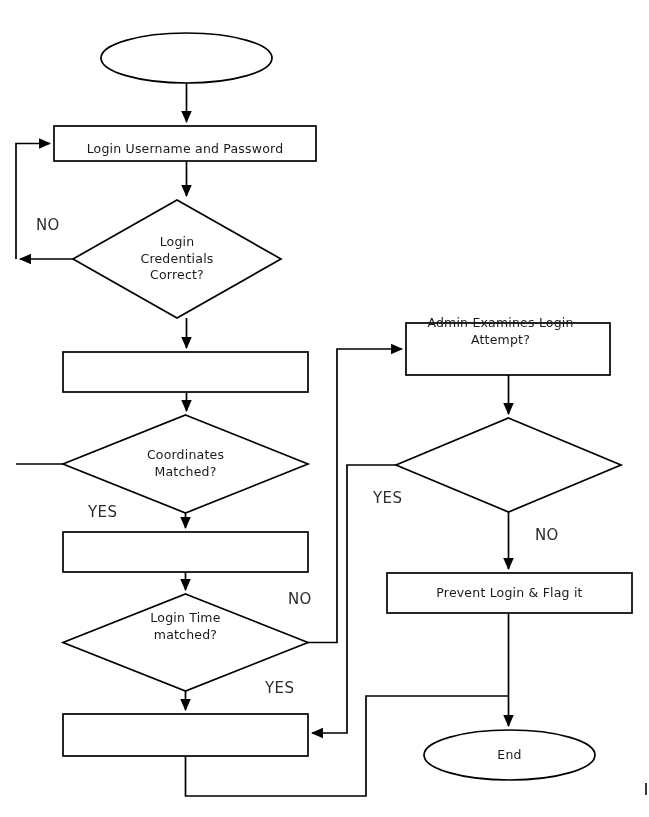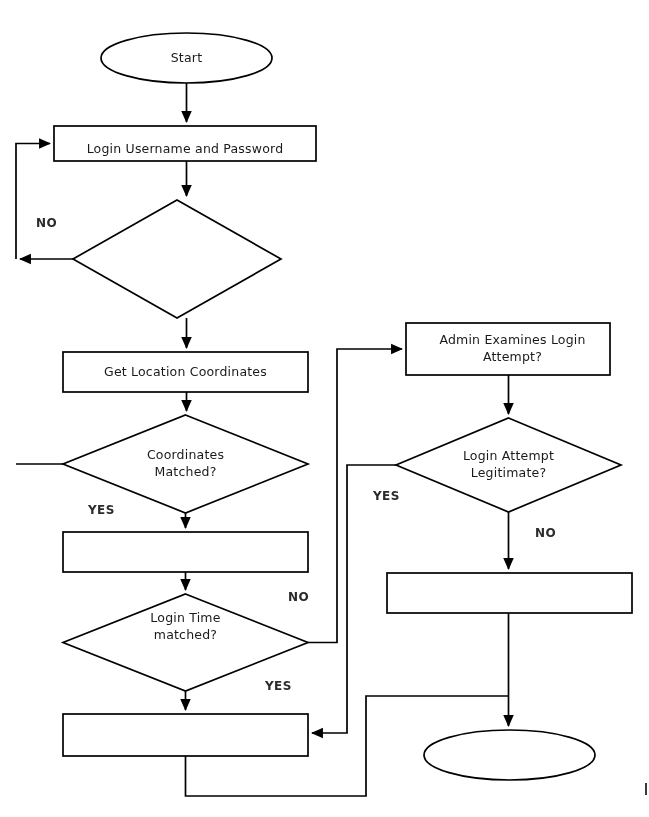--- a/index.html
+++ b/index.html
@@ -35,22 +35,22 @@
     font-size: 12.5px;
     line-height: 1.35;
     letter-spacing: 0.2px;
     pointer-events: none;
     white-space: pre-line;
   }
   .edge-label {
     position: absolute;
     color: #2b2b2b;
     font-family: "DejaVu Sans", sans-serif;
-    font-size: 12px;
-    font-weight: bold;
+    font-size: 15px;
+    font-weight: normal;
     letter-spacing: 0.4px;
     pointer-events: none;
   }
   .corner-mark {
     position: absolute;
     right: 2px;
     bottom: 22px;
     width: 2px;
     height: 12px;
     background: #3a3a3a;
@@ -121,42 +121,43 @@
 
       <path d="M 508.5 512 L 508.5 569" marker-end="url(#arrow)"></path>
 
       <path d="M 508.5 613 L 508.5 726" marker-end="url(#arrow)"></path>
 
       <path d="M 185.5 756 L 185.5 796 L 366 796 L 366 696 L 508.5 696"></path>
 
     </g>
   </svg>
 
-  <div class="node-label" style="left:101px; top:33px; width:171px; height:50px;">Start</div>
 
   <div class="node-label" style="left:54px; top:126px; width:262px; height:47px;border-radius:13px;">Login Username and Password</div>
 
+  <div class="node-label" style="left:73px; top:200px; width:208px; height:118px;">Login
+Credentials
+Correct?</div>
 
-  <div class="node-label" style="left:63px; top:352px; width:245px; height:40px;">Get Location Coordinates</div>
 
   <div class="node-label" style="left:63px; top:415px; width:245px; height:98px;">Coordinates
 Matched?</div>
 
 
   <div class="node-label" style="left:63px; top:578px; width:245px; height:97px;">Login Time
 matched?</div>
 
 
-  <div class="node-label" style="left:406px; top:323px; width:189px; height:52px;padding-left:12px;">Admin Examines Login
+  <div class="node-label" style="left:406px; top:306px; width:189px; height:52px;">Admin Examines Login
 Attempt?</div>
 
-  <div class="node-label" style="left:396px; top:418px; width:225px; height:94px;">Login Attempt
-Legitimate?</div>
 
+  <div class="node-label" style="left:387px; top:573px; width:245px; height:40px;">Prevent Login &amp; Flag it</div>
 
+  <div class="node-label" style="left:424px; top:730px; width:171px; height:50px;">End</div>
 
   <div class="edge-label" style="left:36px; top:216px;">NO</div>
 
   <div class="edge-label" style="left:88px; top:503px;">YES</div>
 
   <div class="edge-label" style="left:288px; top:590px;">NO</div>
 
   <div class="edge-label" style="left:265px; top:679px;">YES</div>
 
   <div class="edge-label" style="left:373px; top:489px;">YES</div>

